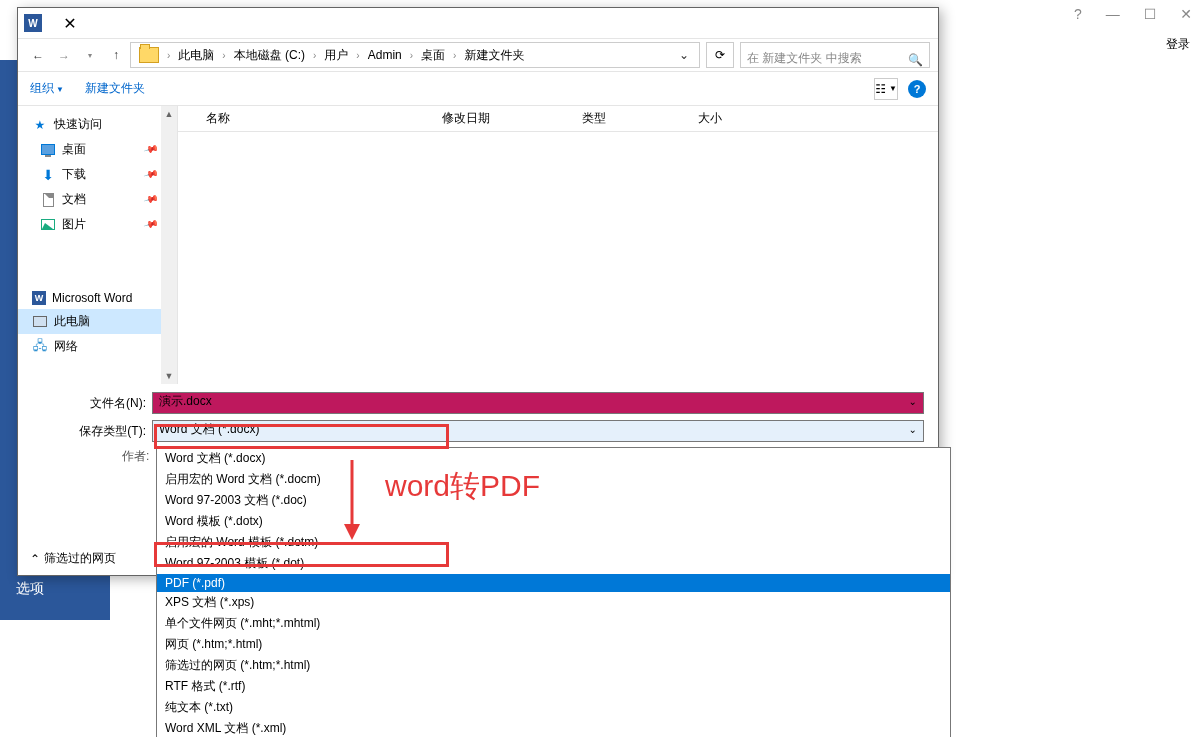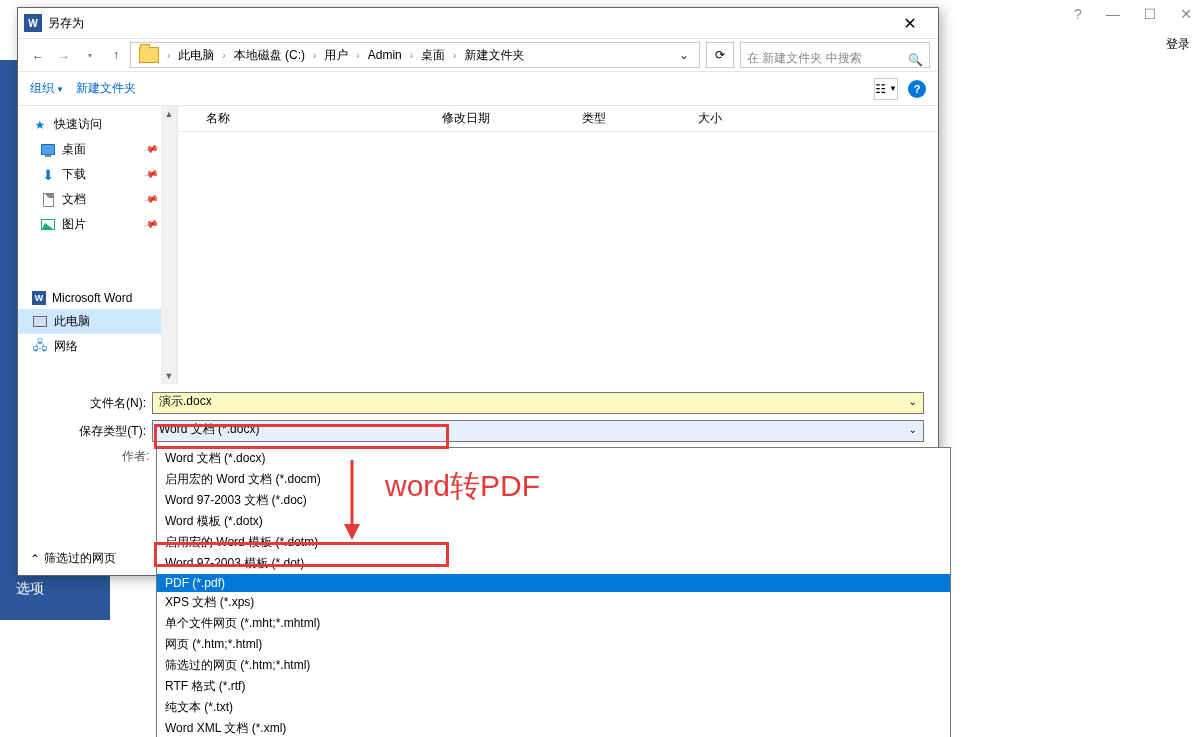--- a/index.html
+++ b/index.html
@@ -26,21 +26,21 @@
 .folder-icon { width: 20px; height: 16px; background: #ffd867; border: 1px solid #d4a020; position: relative; margin: 0 4px; }
 .folder-icon::before { content: ""; position: absolute; top: -4px; left: 0; width: 8px; height: 4px; background: #ffd867; border: 1px solid #d4a020; border-bottom: none; }
 .breadcrumb { flex: 1; display: flex; align-items: center; gap: 2px; height: 26px; border: 1px solid #ccc; padding: 0 4px; }
 .bc-part { padding: 2px 4px; cursor: pointer; }
 .bc-sep { color: #888; font-size: 10px; padding: 0 2px; }
 .bc-drop { margin-left: auto; color: #333; padding: 0 6px; }
 .refresh-btn { width: 28px; height: 26px; border: 1px solid #ccc; display: flex; align-items: center; justify-content: center; margin-left: 4px; }
 .search-box { width: 190px; height: 26px; border: 1px solid #ccc; margin-left: 4px; display: flex; align-items: flex-end; padding: 0 6px; color: #888; position: relative; }
 .search-mag { position: absolute; right: 6px; }
 
-.dlg-toolbar { height: 34px; border-bottom: 1px solid #e5e5e5; display: flex; align-items: center; padding: 0 12px; gap: 12px; }
+.dlg-toolbar { height: 34px; border-bottom: 1px solid #e5e5e5; display: flex; align-items: center; padding: 0 12px; gap: 21px; }
 .tb-link { color: #0066cc; cursor: pointer; }
 .tb-drop { font-size: 8px; margin-left: 2px; }
 .tb-right { margin-left: auto; display: flex; align-items: center; gap: 10px; }
 .view-icon { width: 24px; height: 22px; border: 1px solid #ccc; display: flex; align-items: center; justify-content: center; }
 .help-icon { width: 18px; height: 18px; border-radius: 50%; background: #0078d7; color: #fff; display: flex; align-items: center; justify-content: center; font-size: 11px; font-weight: bold; }
 
 .dlg-body { display: flex; height: 278px; }
 .sidebar { width: 160px; border-right: 1px solid #e5e5e5; padding: 6px 0; overflow: hidden; position: relative; }
 .sidebar-scroll { position: absolute; right: 0; top: 0; width: 16px; height: 100%; background: #f0f0f0; }
 .sidebar-scroll-btn { height: 16px; display: flex; align-items: center; justify-content: center; color: #666; font-size: 9px; }
@@ -67,21 +67,21 @@
 .list-col.name { width: 254px; padding-left: 28px; }
 .list-col.date { width: 140px; }
 .list-col.type { width: 116px; }
 .list-col.size { width: 80px; }
 .sort-arrow { position: absolute; left: 268px; top: 2px; font-size: 9px; color: #555; }
 .empty-msg { text-align: center; color: #555; margin-top: 30px; }
 
 .dlg-fields { padding: 8px 14px 0 14px; }
 .field-row { display: flex; align-items: center; margin-bottom: 6px; }
 .field-label { width: 120px; text-align: right; padding-right: 6px; }
-.field-input { flex: 1; height: 22px; border: 1px solid #777; padding: 0 6px; background: #fef9c3; position: relative; }
+.field-input { flex: 1; height: 22px; border: 1px solid #777; padding: 0 6px; background: #be185d; position: relative; }
 .savetype-highlight { position: absolute; left: 136px; top: 416px; width: 295px; height: 25px; border: 3px solid #e63939; pointer-events: none; z-index: 50; }
 .savetype-selected { background: #e5f0fb; }
 
 .dropdown-list { position: absolute; left: 138px; top: 439px; width: 795px; background: #fff; border: 1px solid #777; z-index: 40; }
 .dd-item { padding: 2px 8px; cursor: pointer; }
 .dd-item.highlight { background: #0078d7; color: #fff; }
 .pdf-highlight { position: absolute; left: 136px; top: 534px; width: 295px; height: 25px; border: 3px solid #e63939; pointer-events: none; z-index: 60; }
 
 .author-row { padding-left: 90px; color: #555; }
 
@@ -106,21 +106,20 @@
   <div class="word-side">
     <div style="height:510px"></div>
     <div class="word-side-item">选项</div>
   </div>
 </div>
 
 <div class="dialog">
 
   <div class="dlg-title">
     <div class="app-icon">W</div>
-    <div class="dlg-title-text">另存为</div>
     <div class="dlg-close">✕</div>
   </div>
 
   <div class="dlg-nav">
     <div class="nav-btn enabled">←</div>
     <div class="nav-btn">→</div>
     <div class="nav-btn" style="font-size:8px">▾</div>
     <div class="nav-btn enabled">↑</div>
     <div class="breadcrumb">
       <div class="folder-icon"></div>

